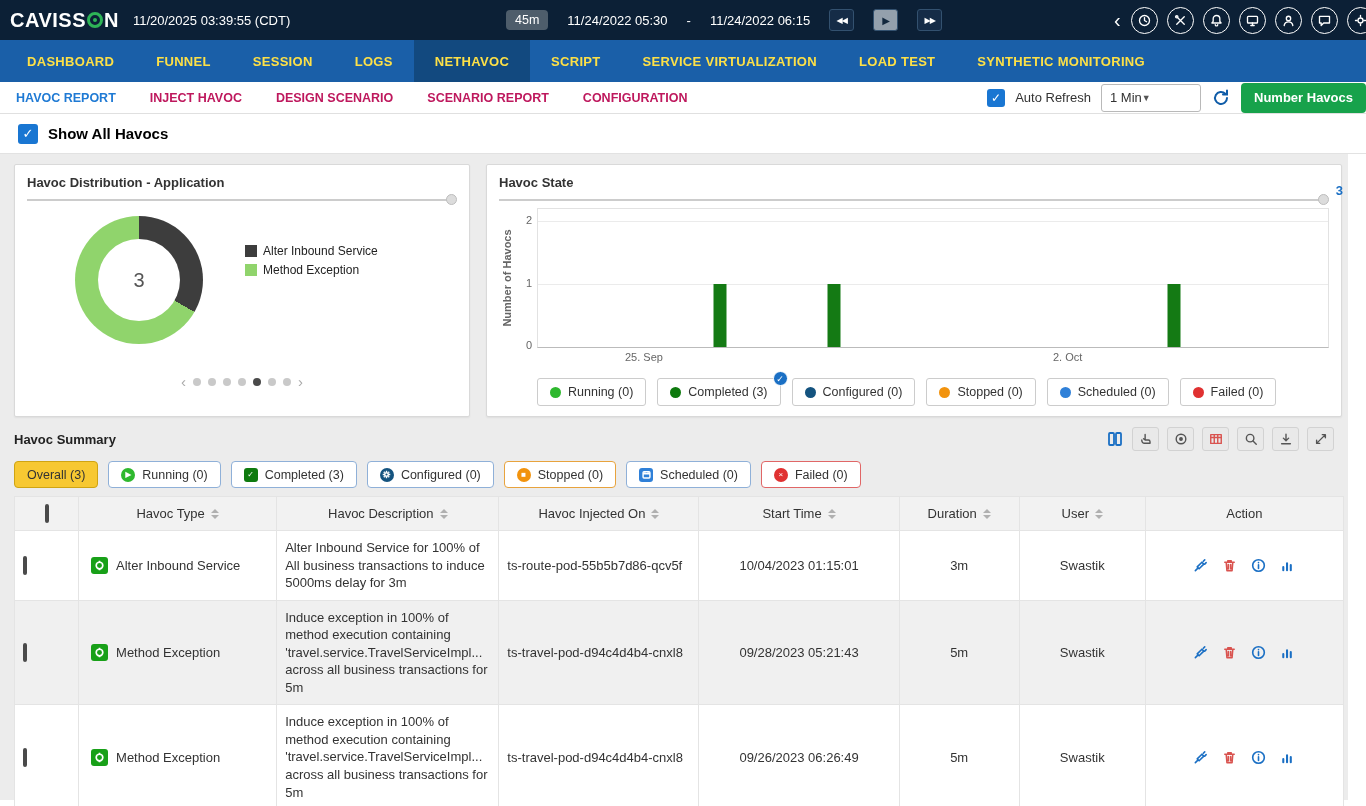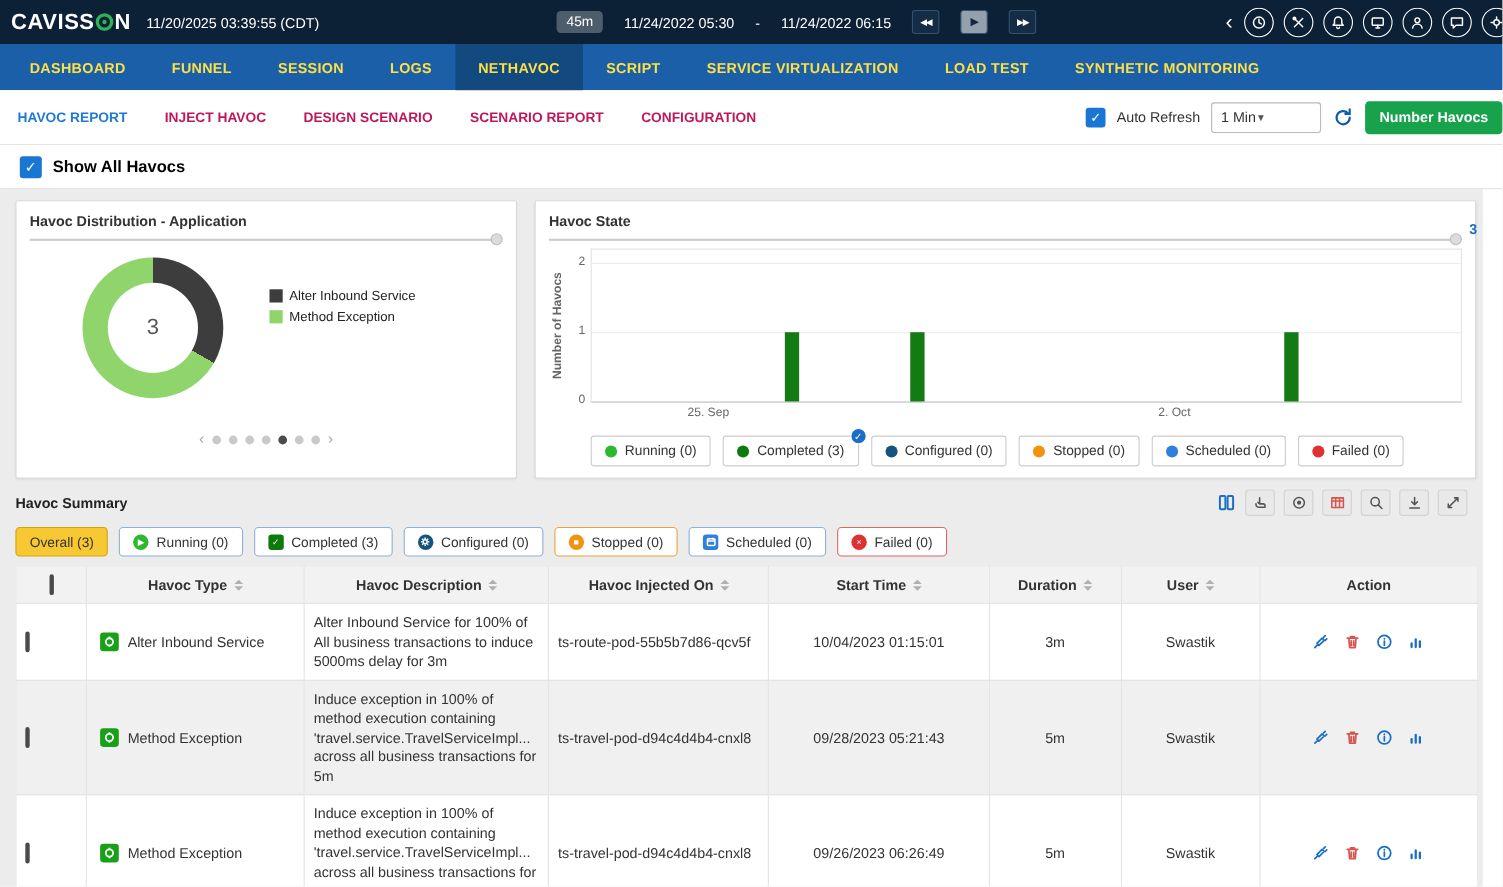--- a/index.html
+++ b/index.html
@@ -22,21 +22,21 @@
   .chev{font-size:20px;color:#fff;line-height:1;margin-right:1px}
   .circ{min-width:27px;width:27px;height:27px;border:1.5px solid #fff;border-radius:50%;display:flex;align-items:center;justify-content:center}
   .circ svg{width:15px;height:15px;stroke:#fff;fill:none;stroke-width:1.6;stroke-linecap:round;stroke-linejoin:round}
 
   
   .mainnav{height:42px;background:#1a5fa8;display:flex;align-items:stretch;padding-left:6px}
   .mainnav a{display:flex;align-items:center;padding:0 21px;color:#fde047;font-weight:700;font-size:13px;letter-spacing:.3px;text-decoration:none;cursor:pointer}
   .mainnav a.active{background:#12497f}
 
   
-  .subnav{height:50px;display:flex;align-items:center;background:#fff;border-bottom:1px solid #e0e0e0;padding:0 0 0 16px}
+  .subnav{height:32px;display:flex;align-items:center;background:#fff;border-bottom:1px solid #e0e0e0;padding:0 0 0 16px}
   .subnav a{padding:0 17px;font-weight:700;font-size:12.5px;color:#be185d;text-decoration:none;cursor:pointer;white-space:nowrap}
   .subnav a:first-child{padding-left:0}
   .subnav a.active{color:#1f7ad4}
   .subnav-right{margin-left:auto;display:flex;align-items:center;gap:10px}
   .cb{width:18px;height:18px;border-radius:3px;background:#1976d2;display:flex;align-items:center;justify-content:center;color:#fff;font-size:12px;cursor:pointer}
   .select{width:100px;height:28px;border:1px solid #b9b9b9;border-radius:3px;display:flex;align-items:center;justify-content:flex-start;padding:0 8px;background:#fff;cursor:pointer}
   .select .car{font-size:9px;color:#555}
   .refresh-ic svg{width:20px;height:20px;stroke:#0f5ca8;stroke-width:2;fill:none;stroke-linecap:round}
   .btn-green{height:30px;background:#17a24b;color:#fff;font-weight:700;font-size:13px;border:none;border-radius:4px;padding:0 13px;white-space:nowrap;cursor:pointer}
 
@@ -103,21 +103,21 @@
   .pill.stopped{border-color:#e8a33d}
   .pill.failed{border-color:#e06666}
   .picon{width:14px;height:14px;border-radius:50%;display:flex;align-items:center;justify-content:center;color:#fff;font-size:8px;flex:0 0 auto}
   .picon.sqr{border-radius:3px}
   .picon svg{width:9px;height:9px;stroke:#fff;fill:none;stroke-width:1.6}
 
   
   .havoc-table{border-collapse:collapse;width:1330px;background:#fff;table-layout:fixed}
   .havoc-table th,.havoc-table td{border:1px solid #e4e4e4}
   .havoc-table th{background:#f2f2f2;height:34px;font-size:13px;color:#333;cursor:pointer}
-  .th-in{display:flex;align-items:center;justify-content:center;gap:6px;font-weight:700}
+  .th-in{display:flex;align-items:center;justify-content:center;gap:6px;font-weight:400}
   .havoc-table td{padding:8px;font-size:13px;color:#333;vertical-align:middle}
   .row-alt{background:#f0f0f0}
   .sort{display:inline-flex;flex-direction:column;gap:2px}
   .sort i{width:0;height:0;border-left:4px solid transparent;border-right:4px solid transparent}
   .sort .up{border-bottom:4px solid #b0b0b0}
   .sort .dn{border-top:4px solid #b0b0b0}
   .sq{width:16px;height:16px;border:2px solid #4a4a4a;border-radius:2px;margin:auto;background:#fff;cursor:pointer}
   .cell-type{display:flex;align-items:center;gap:8px;padding-left:4px}
   .type-ic{width:17px;height:17px;border-radius:3px;background:#18a018;display:flex;align-items:center;justify-content:center;flex:0 0 auto}
   .type-ic svg{width:11px;height:11px;stroke:#fff;stroke-width:1.8;fill:none}

